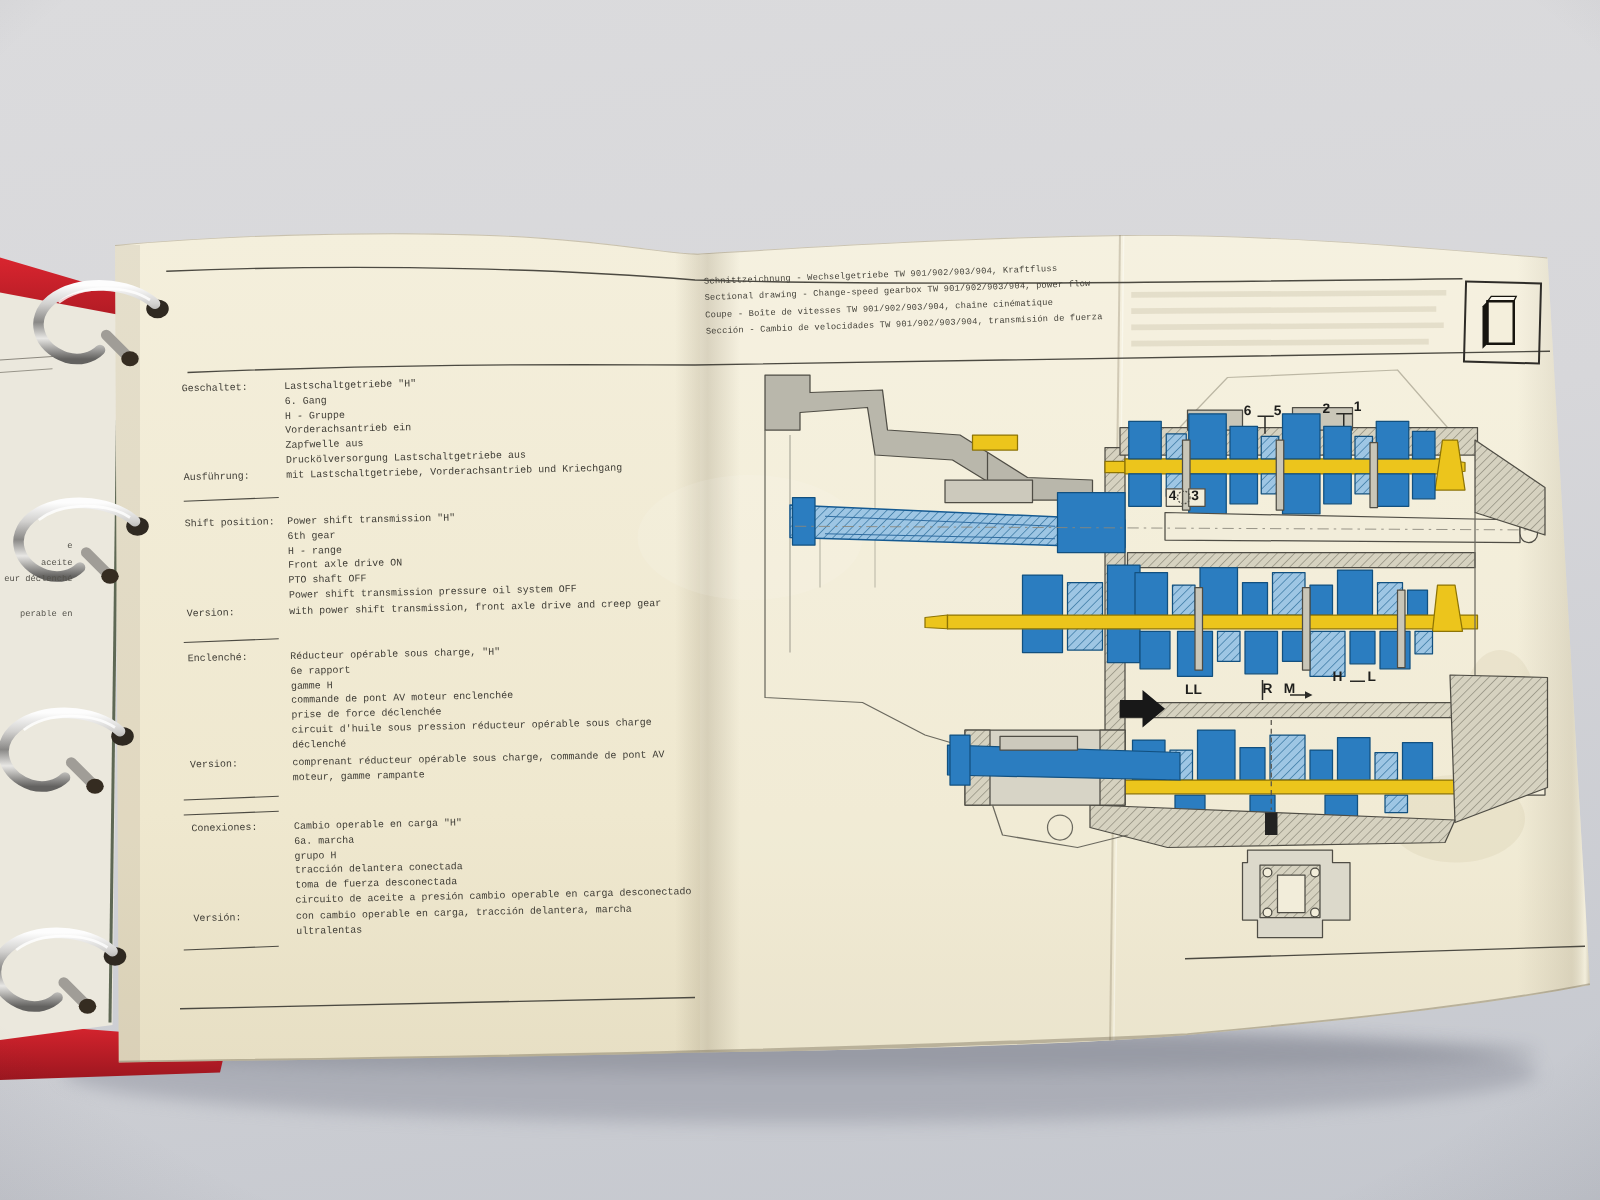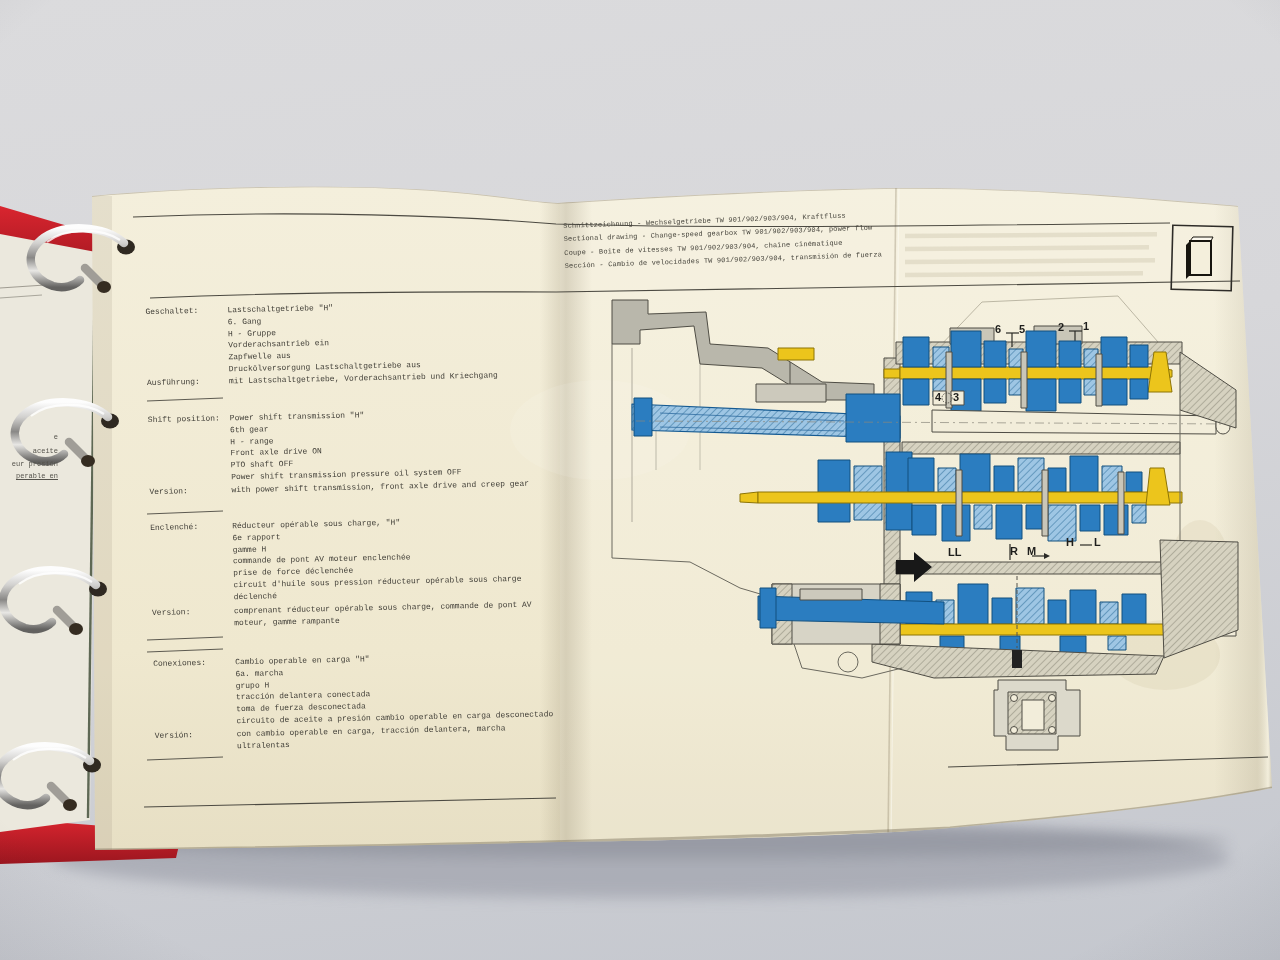--- a/index.html
+++ b/index.html
@@ -320,22 +320,22 @@
       <path d="M 63,38 L 79,54" stroke="#a09d97" stroke-width="8.5" stroke-linecap="round" fill="none"></path>
       <ellipse cx="82" cy="57" rx="7" ry="6" fill="#352c21"></ellipse>
     </g>
   </g>
 
   <rect width="1280" height="960" fill="url(#vign)"></rect>
 </svg>
 
 <span class="pk" style="left:2px;top:433px;">e</span>
 <span class="pk" style="left:2px;top:447px;">aceite</span>
-<span class="pk" style="left:2px;top:460px;">eur presión</span>
-<span class="pk" style="left:2px;top:472px;text-decoration:underline;">perable en</span>
+<span class="pk" style="left:2px;top:460px;">eur déclenché</span>
+<span class="pk" style="left:2px;top:488px;">perable en</span>
 
 <div class="hdr-block">
       <div>Schnittzeichnung - Wechselgetriebe TW 901/902/903/904, Kraftfluss</div>
       <div>Sectional drawing - Change-speed gearbox TW 901/902/903/904, power flow</div>
       <div>Coupe - Boîte de vitesses TW 901/902/903/904, chaîne cinématique</div>
       <div>Sección - Cambio de velocidades TW 901/902/903/904, transmisión de fuerza</div>
     </div>
 
 <div class="leftcol">
   <div class="sec-label" style="left:150px;top:306px;">Geschaltet:</div>

